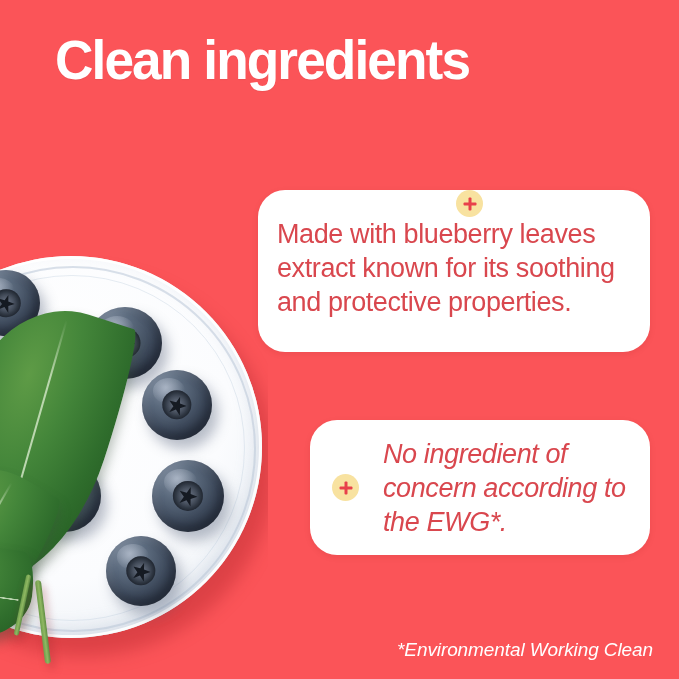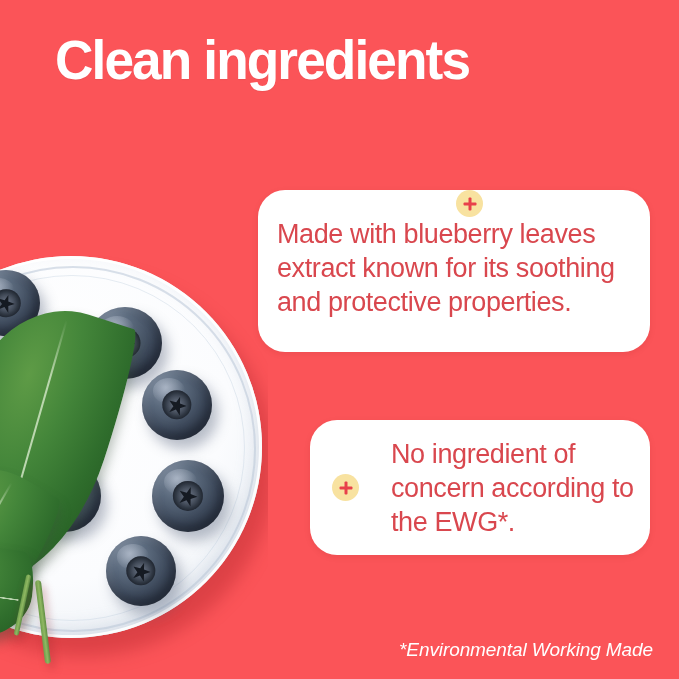--- a/index.html
+++ b/index.html
@@ -156,21 +156,21 @@
   .badge::after { left:50%; top:50%; width:3px; height:13px; transform:translate(-50%,-50%); }
 
   .card-text{
     color:#D9474E;
     font-size:27px;
     line-height:34px;
     font-weight:400;
     letter-spacing:-0.4px;
   }
   #card-1 .card-text{ margin-left:19px; margin-right:10px; }
-  #card-2 .card-text{ margin-left:32px; margin-right:10px; }
+  #card-2 .card-text{ margin-left:24px; margin-right:10px;font-style:italic; }
 
   
   #footnote{
     position:absolute;
     right:26px; bottom:18px;
     color:#FFFFFF;
     font-size:19px;
     line-height:22px;
     font-style:italic;
     font-weight:400;
@@ -247,15 +247,15 @@
   <div class="card" id="card-1">
     <div class="badge"></div>
     <div class="card-text">Made with blueberry leaves extract known for its soothing and protective properties.</div>
   </div>
 
   <div class="card" id="card-2">
     <div class="badge"></div>
     <div class="card-text">No ingredient of concern according to the EWG*.</div>
   </div>
 
-  <div id="footnote">*Environmental Working Made</div>
+  <div id="footnote">*Environmental Working Clean</div>
 
 </div>
 
 </body></html>

